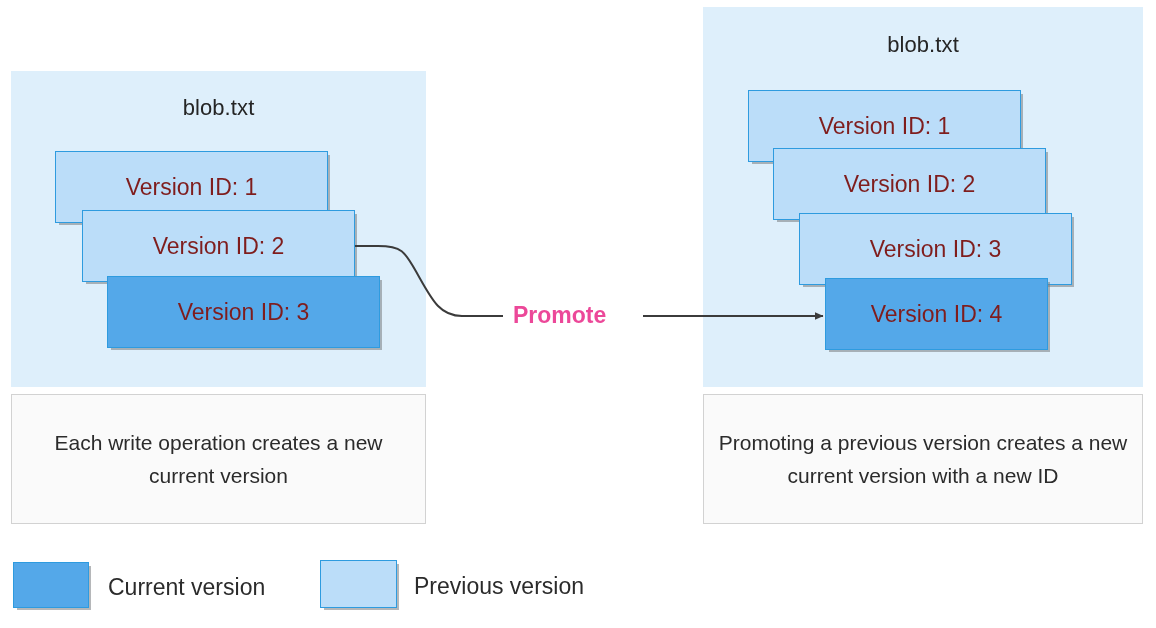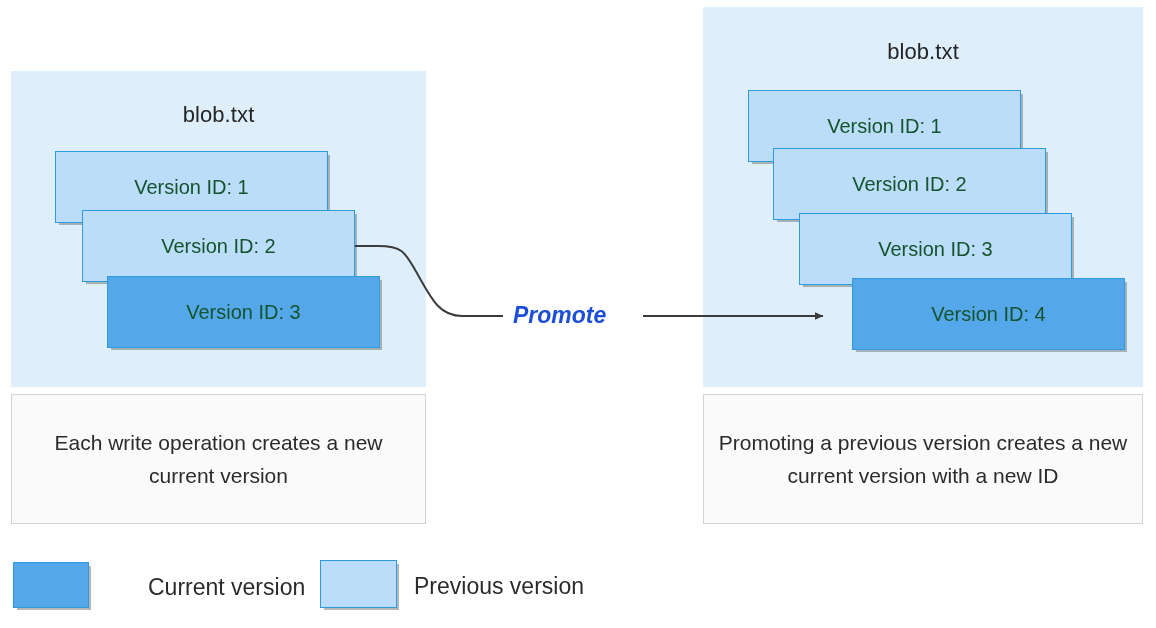--- a/index.html
+++ b/index.html
@@ -29,32 +29,31 @@
     box-sizing: border-box;
   }
   .panel-title {
     position: absolute;
     left: 0;
     width: 100%;
     text-align: center;
     font-size: 22px;
     color: #252525;
     letter-spacing: 0.1px;
-    margin-top: 7px;
   }
 
   
   .card {
     position: absolute;
     box-sizing: border-box;
     display: flex;
     align-items: center;
     justify-content: center;
-    font-size: 20px;
-    color: #14532d;
+    font-size: 23px;
+    color: #7f1d1d;
     box-shadow: 3px 3px 0 -1px rgba(120,124,128,0.55);
   }
   .card.previous {
     background: #bbddf9;
     border: 1px solid #2e9bdf;
   }
   .card.current {
     background: #54a8e9;
     border: 1px solid #2e9bdf;
   }
@@ -80,23 +79,22 @@
     position: absolute;
     left: 0; top: 0;
     width: 1156px;
     height: 628px;
     pointer-events: none;
   }
   .promote-label {
     position: absolute;
     font-size: 23px;
     font-weight: bold;
-    color: #1d4ed8;
+    color: #ec4899;
     white-space: nowrap;
-    font-style: italic;
   }
 
   
   .legend-swatch {
     position: absolute;
     box-sizing: border-box;
     box-shadow: 3px 3px 0 -1px rgba(120,124,128,0.55);
   }
   .legend-swatch.current {
     background: #54a8e9;
@@ -142,21 +140,21 @@
 
   <div class="card previous" style="left:748px; top:90px; width:273px; height:72px;">
     <span>Version ID: 1</span>
   </div>
   <div class="card previous" style="left:773px; top:148px; width:273px; height:72px;">
     <span>Version ID: 2</span>
   </div>
   <div class="card previous" style="left:799px; top:213px; width:273px; height:72px;">
     <span>Version ID: 3</span>
   </div>
-  <div class="card current" style="left:825px; top:278px; width:273px; height:72px;margin-left:27px;">
+  <div class="card current" style="left:825px; top:278px; width:223px; height:72px;">
     <span>Version ID: 4</span>
   </div>
 
   <div class="caption" style="left:703px; top:394px; width:440px; height:130px;">
     <span>Promoting a previous version creates a new current version with a new ID</span>
   </div>
 
   <svg class="connector" viewBox="0 0 1156 628" width="1156" height="628">
     <defs>
       <marker id="arrowhead" markerWidth="9" markerHeight="8" refX="8.5" refY="4" orient="auto" markerUnits="userSpaceOnUse">
@@ -165,18 +163,18 @@
     </defs>
 
     <path d="M355,246 L378,246 C403,246 405,252 418,275 C432,300 440,316 462,316 L503,316" fill="none" stroke="#3b3b3b" stroke-width="2"></path>
 
     <line x1="643" y1="316" x2="823" y2="316" stroke="#3b3b3b" stroke-width="2" marker-end="url(#arrowhead)"></line>
   </svg>
 
   <div class="promote-label" style="left:513px; top:302px;">Promote</div>
 
   <div class="legend-swatch current" style="left:13px; top:562px; width:76px; height:46px;"></div>
-  <div class="legend-label" style="left:108px; top:574px;margin-left:40px;">Current version</div>
+  <div class="legend-label" style="left:108px; top:574px;">Current version</div>
 
   <div class="legend-swatch previous" style="left:320px; top:560px; width:77px; height:48px;"></div>
   <div class="legend-label" style="left:414px; top:573px;">Previous version</div>
 
 </div>
 
 </body></html>

